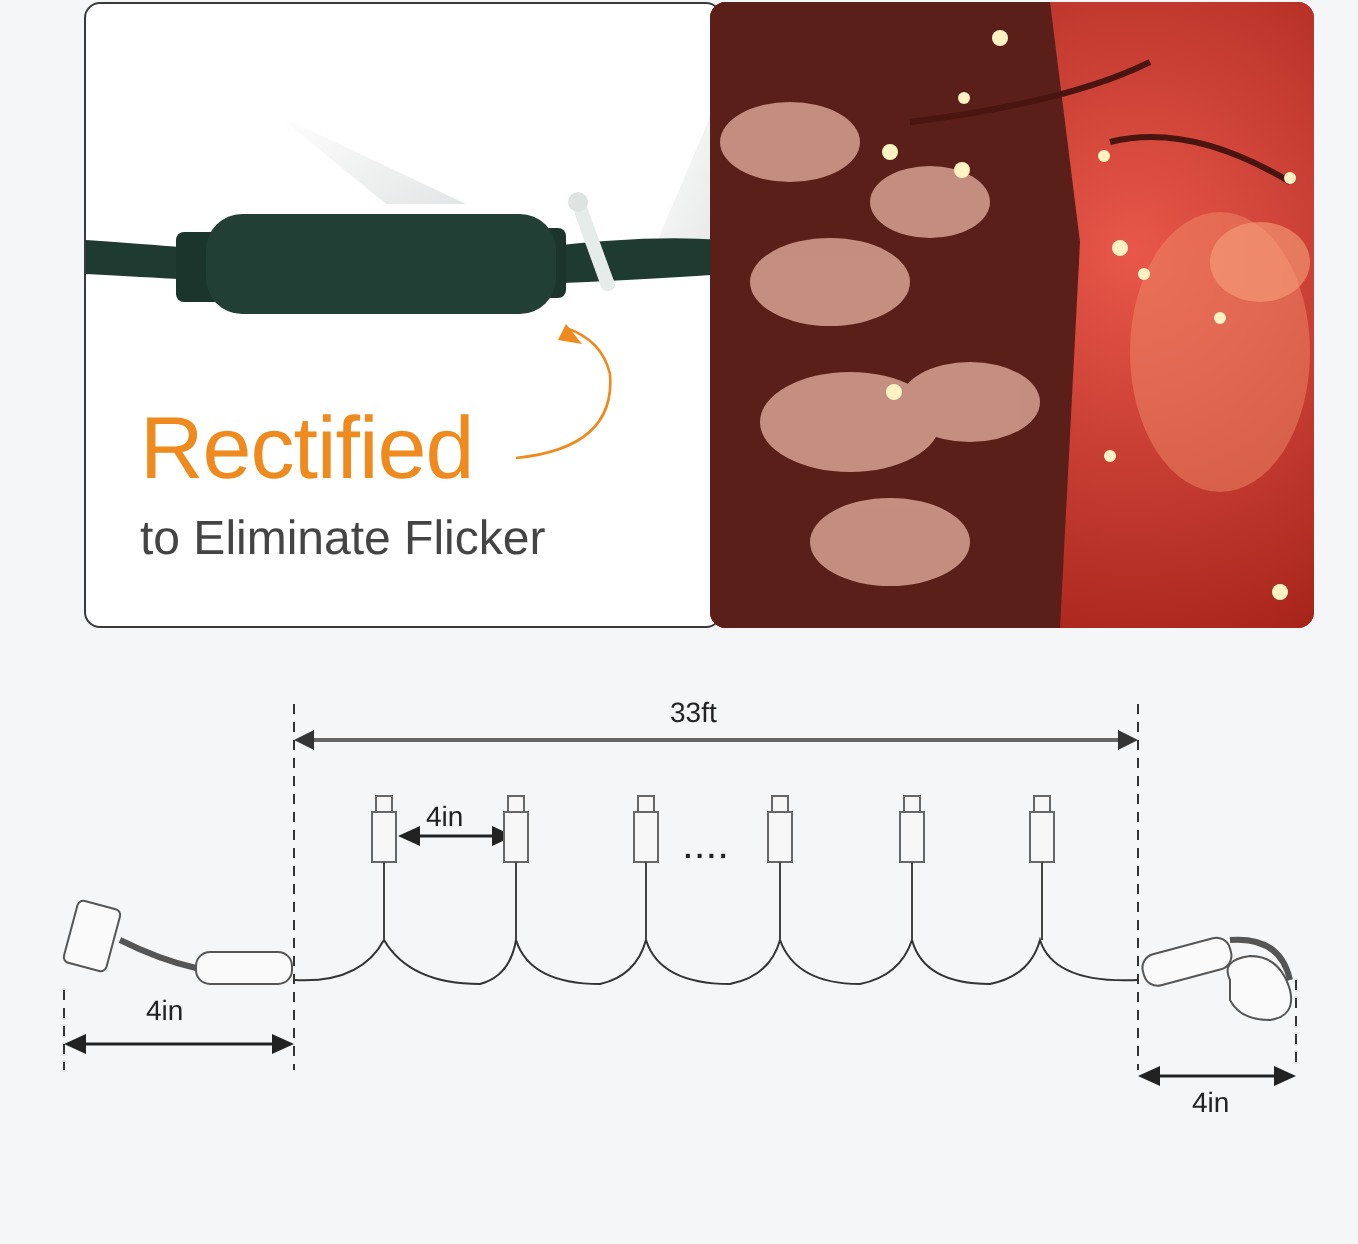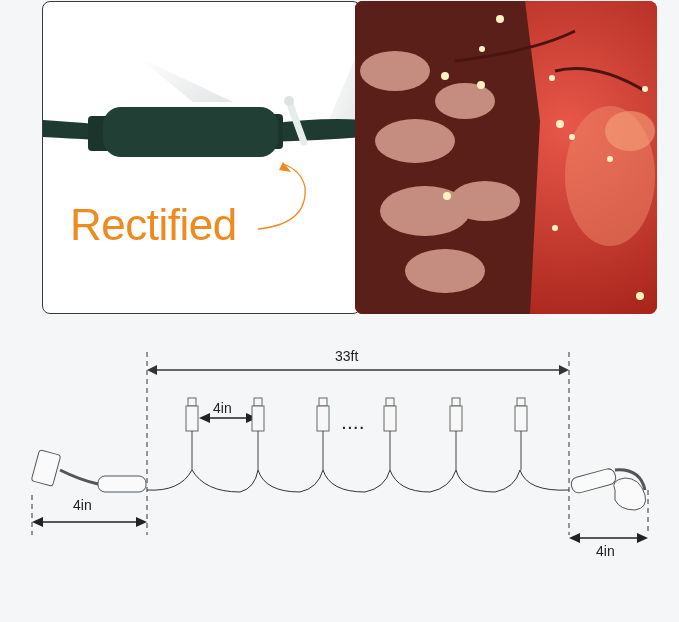--- a/index.html
+++ b/index.html
@@ -29,20 +29,21 @@
     <path d="M225 122 Q280 115 319 118 L319 135 Q280 138 225 140 Z" fill="#1f3a31"></path>
     <rect x="45" y="114" width="60" height="35" rx="4" fill="#1c352c"></rect>
     <rect x="185" y="112" width="55" height="35" rx="4" fill="#1c352c"></rect>
     <rect x="60" y="105" width="175" height="50" rx="18" fill="#223f35"></rect>
     <rect x="250" y="100" width="7" height="45" rx="3" fill="#e6ecea" transform="rotate(-20 253 120)"></rect>
     <circle cx="246" cy="99" r="5" fill="#dde3e1"></circle>
     <path d="M215 227 Q265 222 262 185 Q258 168 240 162" stroke="#ee8a1e" stroke-width="1.3" fill="none"></path>
     <polygon points="240,160 248,170 236,168" fill="#ee8a1e"></polygon>
   </svg>
   <div class="title">Rectified</div>
+  <div class="subtitle">to Eliminate Flicker</div>
 </div>
 
 <div id="right-panel" class="panel">
   <svg width="302" height="313">
     <defs>
       <radialGradient id="bg" cx="0.7" cy="0.4" r="0.8">
         <stop offset="0" stop-color="#e8574a"></stop>
           <stop offset="1" stop-color="#9a1a12"></stop>
       </radialGradient>
     </defs>

